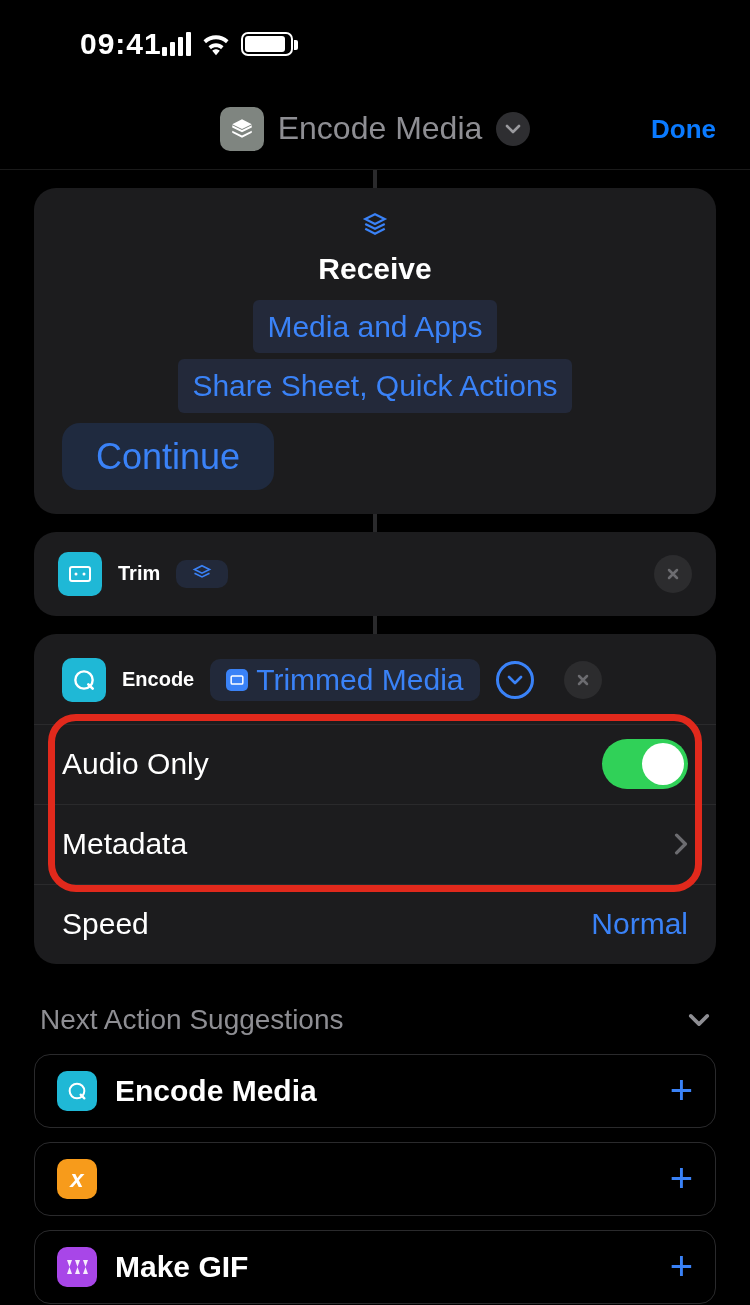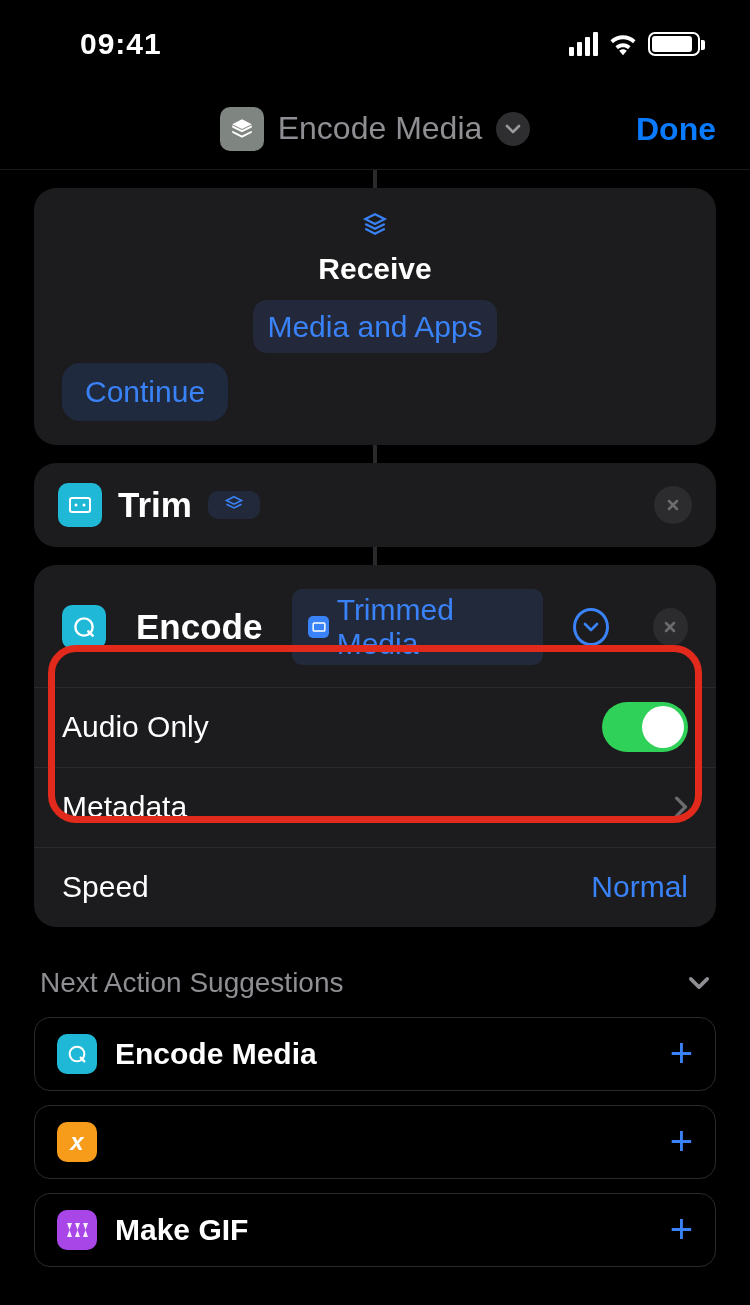--- a/index.html
+++ b/index.html
@@ -10,21 +10,21 @@
     font-family: -apple-system, "SF Pro Text", "Helvetica Neue", Arial, sans-serif;
     color: #fff;
     overflow: hidden;
     position: relative;
   }
   
   .status-bar {
     height: 88px;
     display: flex;
     align-items: center;
-    justify-content: space-between;
+    justify-content: flex-start;
     padding: 0 50px 0 80px;
   }
   .status-time { font-size: 30px; font-weight: 600; letter-spacing: 1px; }
   .status-icons { display: flex; align-items: center; gap: 10px; }
   .sig-bars { display: flex; align-items: flex-end; gap: 3px; height: 24px; }
   .sig-bars span { width: 5px; background: #fff; border-radius: 1px; }
   .sig-bars span:nth-child(1){height:9px}.sig-bars span:nth-child(2){height:14px}
   .sig-bars span:nth-child(3){height:19px}.sig-bars span:nth-child(4){height:24px}
   .batt { width: 52px; height: 24px; border: 2.5px solid #fff; border-radius: 7px; position: relative; }
   .batt::after{content:"";position:absolute;right:-7px;top:6px;width:4px;height:10px;background:#fff;border-radius:0 2px 2px 0;}
@@ -47,74 +47,74 @@
   .header-icon-box {
     width: 44px; height: 44px; border-radius: 10px;
     background: #7f8580; display:flex;align-items:center;justify-content:center;
   }
   .chev-btn {
     width: 34px; height: 34px; border-radius: 50%;
     background: #2e2e31; display:flex;align-items:center;justify-content:center;
   }
   .done {
     position: absolute; right: 34px; top: 50%; transform: translateY(-50%);
-    color: #0a7aff; font-size: 32px; font-weight: 600;
+    color: #0a7aff; font-size: 26px; font-weight: 600;
   }
 
   
   .content { padding: 0 34px; position: relative; }
   .connector { width:0; height:18px; border-left:4px solid #2a2a2c; margin:0 auto; }
 
   .card {
     background: #1c1c1e;
     border-radius: 22px;
     padding: 24px 28px;
     font-size: 30px;
   }
   .receive-block { line-height: 1.65; }
   .pill {
     display: inline-block;
     background: #23293a;
     color: #3a82f7;
     padding: 2px 14px;
-    border-radius: 14px;
+    border-radius: 6px;
     font-weight: 500;
     margin: 0 4px;
   }
   .pill-var {
     display: inline-flex; align-items:center; gap:8px;
     background: #22293a; color:#3a82f7;
     padding: 4px 16px; border-radius: 10px; font-weight: 500;
   }
   .subtle { color:#8e8e93; font-size: 28px; margin-top: 14px; }
-  .continue-pill { display:inline-block; background:#1f2a3f; color:#3a82f7; padding:4px 23px; border-radius:18px; font-size:30px; font-weight:500; margin-top:10px; }
+  .continue-pill { display:inline-block; background:#1f2a3f; color:#3a82f7; padding:4px 34px; border-radius:18px; font-size:36px; font-weight:500; margin-top:10px; }
 
   .action-row { display:flex; align-items:center; gap:16px; }
   .action-icon {
     width: 44px; height: 44px; border-radius: 10px;
     display:flex;align-items:center;justify-content:center;
     flex-shrink: 0;
   }
   .ic-teal { background:#1fb8d6; }
   .ic-orange { background:#f79b1b; }
   .ic-purple { background:#a846e8; color:#fff;font-weight:700;font-size:24px;}
-  .action-title { font-weight:700; font-size:35px;text-align:right; }
+  .action-title { font-weight:700; font-size:20px;text-align:right; }
   .close-pill {
     margin-left:auto; width:38px;height:38px;border-radius:50%;
     background:#2c2c2e;display:flex;align-items:center;justify-content:center;
     color:#6c6c70;
   }
   .expand-circ {
     width: 38px; height: 38px; border: 3px solid #3a82f7;
     border-radius: 50%; display:flex;align-items:center;justify-content:center;
   }
 
   
   .encode-card { padding: 0; }
-  .encode-head { display:flex;align-items:center;gap:30px; padding: 24px 28px 22px; }
+  .encode-head { display:flex;align-items:center;gap:16px; padding: 24px 28px 22px; }
   .options { display:flex; flex-direction:column; }
   .opt-row {
     height: 80px; display:flex; align-items:center;
     padding: 0 28px; border-top: 1px solid #2a2a2c;
     font-size: 30px;
     gap: 40px;
   }
   .opt-row .val { margin-left:auto; }
   .val-link { color:#3a82f7; }
   .toggle {
@@ -189,20 +189,21 @@
 <div class="content">
   <div class="connector"></div>
 
   <div class="card receive-block">
     <div style="display:flex;flex-wrap:wrap;align-items:center;gap:6px 4px;flex-direction:column;">
       <svg width="26" height="26" viewBox="0 0 24 24">
           <path fill="none" stroke="#3a82f7" stroke-width="2" d="M12 2l9 4.5-9 4.5-9-4.5L12 2zm-9 9l9 4.5 9-4.5M3 15.5l9 4.5 9-4.5"></path>
         </svg>
       <span style="font-weight:700">Receive</span>
       <span class="pill">Media and Apps</span>
+      <span class="pill">Share Sheet, Quick Actions</span>
     </div>
     <div class="continue-pill">Continue</div>
   </div>
 
   <div class="connector"></div>
 
   <div class="card" style="padding:20px 24px">
     <div class="action-row">
       <div class="action-icon ic-teal">
         <svg class="trim-ic" viewBox="0 0 24 18">

